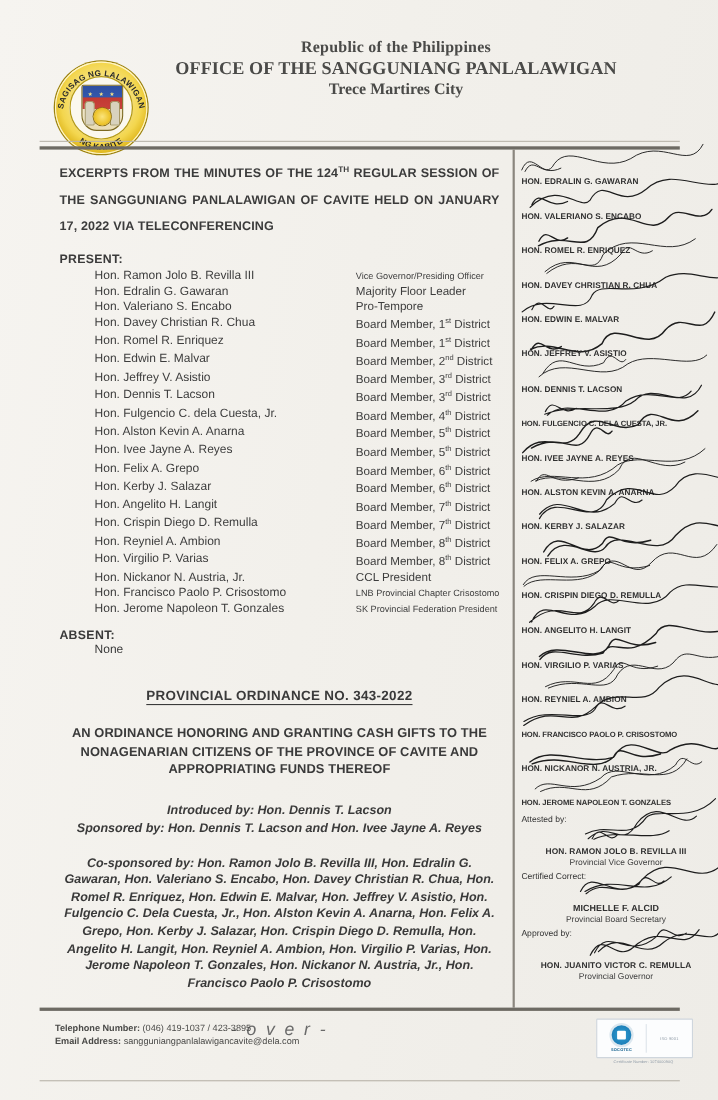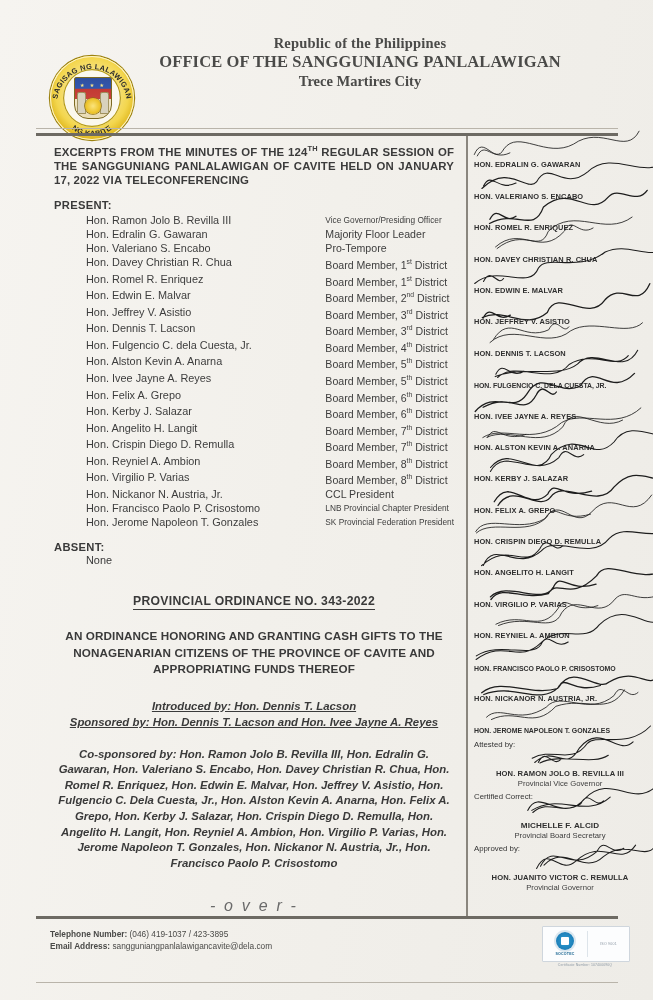--- a/index.html
+++ b/index.html
@@ -67,21 +67,21 @@
   .rule-top-thin{position:absolute;left:36px;top:128px;width:582px;height:1px;background:#b9b4aa;}
   .rule-top-thick{position:absolute;left:36px;top:133px;width:582px;height:3px;background:#6d6a63;}
   .rule-bottom{position:absolute;left:36px;top:916px;width:582px;height:2.6px;background:#6d6a63;}
   .rule-bottom2{position:absolute;left:36px;top:982px;width:582px;height:1px;background:#b9b4aa;}
   .vdiv{position:absolute;left:466px;top:136px;width:1.6px;height:780px;background:#8a867e;}
 
   
   .left{position:absolute;left:54px;top:142px;width:400px;}
 
   .excerpt{
-    font-size:11.4px;font-weight:bold;line-height:14px;color:#3b3b3b;
+    font-size:11.4px;font-weight:bold;line-height:24px;color:#3b3b3b;
     text-align:justify;letter-spacing:.15px;
   }
   .excerpt sup{font-size:7.4px;vertical-align:super;}
 
   .present-lbl{margin-top:12px;font-size:11.2px;font-weight:bold;letter-spacing:.3px;}
   .att-table{margin-top:2px;width:100%;border-collapse:collapse;}
   .att-table td{vertical-align:top;padding:0;}
   .att-name{
     width:250px;padding-left:32px !important;
     font-size:10.9px;line-height:14.05px;color:#3d3d3d;white-space:nowrap;
@@ -101,21 +101,21 @@
   }
   .ord-no span{border-bottom:1.4px solid #3b3b3b;padding-bottom:1px;}
 
   .ord-title{
     margin-top:20px;text-align:center;font-size:11.7px;font-weight:bold;
     line-height:16.5px;letter-spacing:.1px;
   }
 
   .intro{
     margin-top:20px;text-align:center;font-size:11.4px;font-weight:bold;
-    font-style:italic;line-height:16px;text-decoration:underline;
+    font-style:italic;line-height:16px;
   }
   .cospon{
     margin-top:17px;text-align:center;font-size:11.4px;font-weight:bold;
     font-style:italic;line-height:15.6px;
   }
   .overmark{
     margin-top:26px;text-align:center;font-size:16px;font-style:italic;
     letter-spacing:2.2px;color:#6a6a6a;
   }
 
@@ -283,21 +283,21 @@
           <tr>
             <td class="att-name">Hon. Virgilio P. Varias</td>
             <td class="att-role"><span>Board Member, 8</span><sup>th</sup><span> District</span></td>
           </tr>
           <tr>
             <td class="att-name">Hon. Nickanor N. Austria, Jr.</td>
             <td class="att-role">CCL President</td>
           </tr>
           <tr>
             <td class="att-name">Hon. Francisco Paolo P. Crisostomo</td>
-            <td class="att-role sm">LNB Provincial Chapter President</td>
+            <td class="att-role sm">LNB Provincial Chapter Crisostomo</td>
           </tr>
           <tr>
             <td class="att-name">Hon. Jerome Napoleon T. Gonzales</td>
             <td class="att-role sm">SK Provincial Federation President</td>
           </tr>
         </tbody>
     </table>
 
     <div class="absent-lbl">ABSENT:</div>
     <div class="absent-val">None</div>

